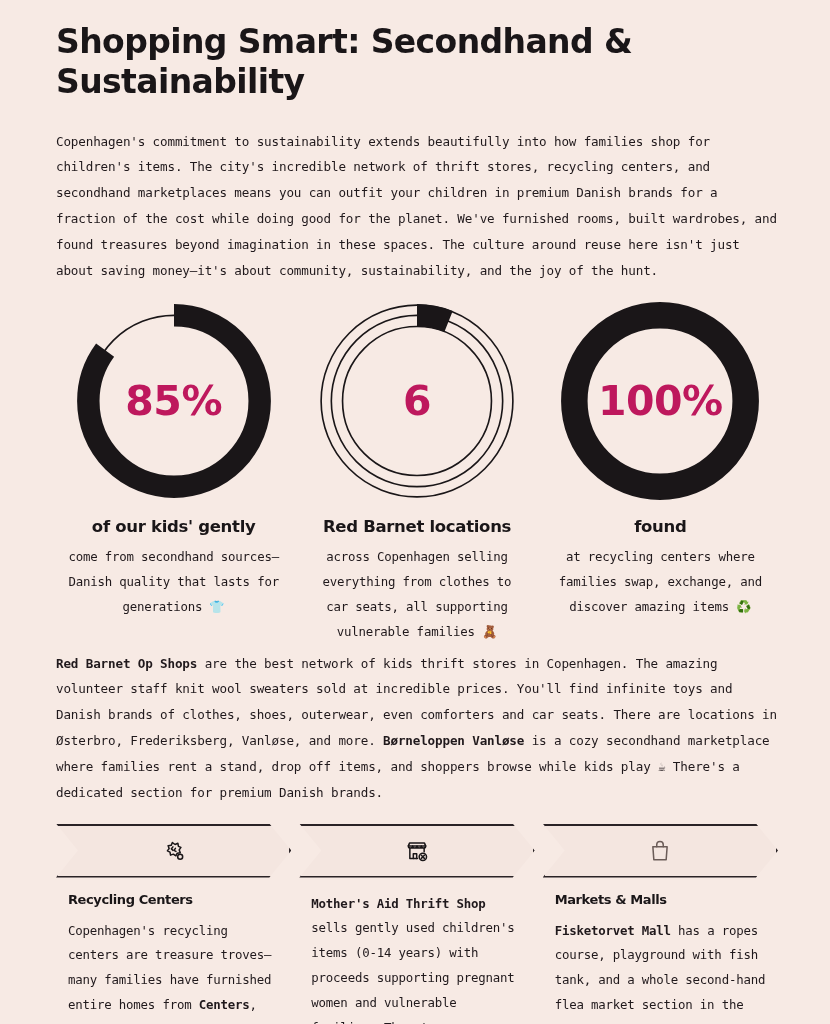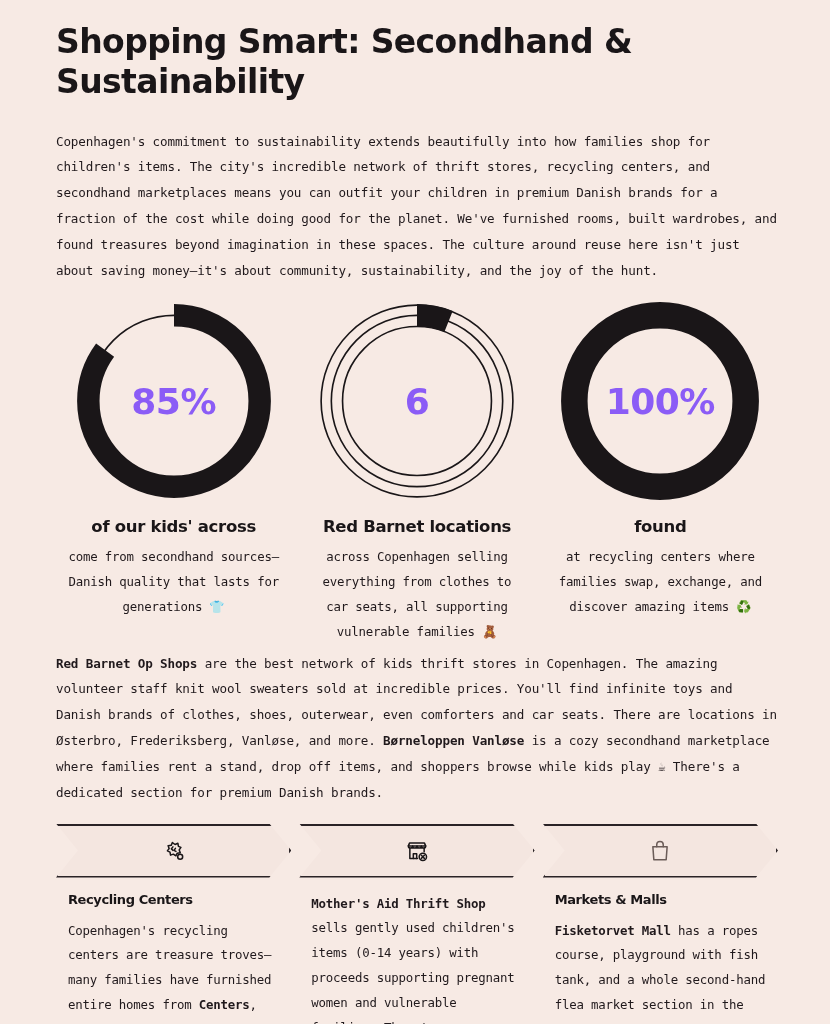--- a/index.html
+++ b/index.html
@@ -65,23 +65,23 @@
     height: 204px;
     display: flex;
     align-items: center;
     justify-content: center;
   }
   .donut-wrap svg { display: block; }
   .donut-value {
     position: absolute;
     font-family: "DejaVu Sans", "Liberation Sans", sans-serif;
     font-weight: bold;
-    font-size: 36px;
+    font-size: 41px;
     letter-spacing: -0.5px;
-    color: #8b5cf6;
+    color: #be185d;
   }
   .stat-label {
     font-family: "DejaVu Sans", "Liberation Sans", sans-serif;
     font-weight: bold;
     font-size: 16.5px;
     letter-spacing: -0.3px;
     margin-top: 14px;
     text-align: center;
     color: #1a1618;
   }
@@ -149,21 +149,21 @@
   <div class="stats">
 
     <div class="stat">
       <div class="donut-wrap">
         <svg viewBox="0 0 100 100" width="204" height="204">
           <circle cx="50" cy="50" r="42" fill="none" stroke="#1a1618" stroke-width="0.8"></circle>
           <circle class="arc" cx="50" cy="50" r="42" fill="none" stroke="#1a1618" stroke-width="11" transform="rotate(-90 50 50)" stroke-dasharray="224.30971546631125 39.5850674352314"></circle>
         </svg>
         <span class="donut-value">85%</span>
       </div>
-      <div class="stat-label">of our kids' across</div>
+      <div class="stat-label">of our kids' gently</div>
       <div class="stat-desc">come from secondhand sources—Danish quality that lasts for generations 👕</div>
     </div>
 
     <div class="stat">
       <div class="donut-wrap">
         <svg viewBox="0 0 100 100" width="204" height="204">
           <circle cx="50" cy="50" r="47" fill="none" stroke="#1a1618" stroke-width="0.8"></circle>
           <circle cx="50" cy="50" r="42" fill="none" stroke="#1a1618" stroke-width="0.8"></circle>
           <circle cx="50" cy="50" r="36.5" fill="none" stroke="#1a1618" stroke-width="0.8"></circle>
           <circle class="arc" cx="50" cy="50" r="42" fill="none" stroke="#1a1618" stroke-width="11" transform="rotate(-90 50 50)" stroke-dasharray="15.833626974092558 248.06115592745007"></circle>

